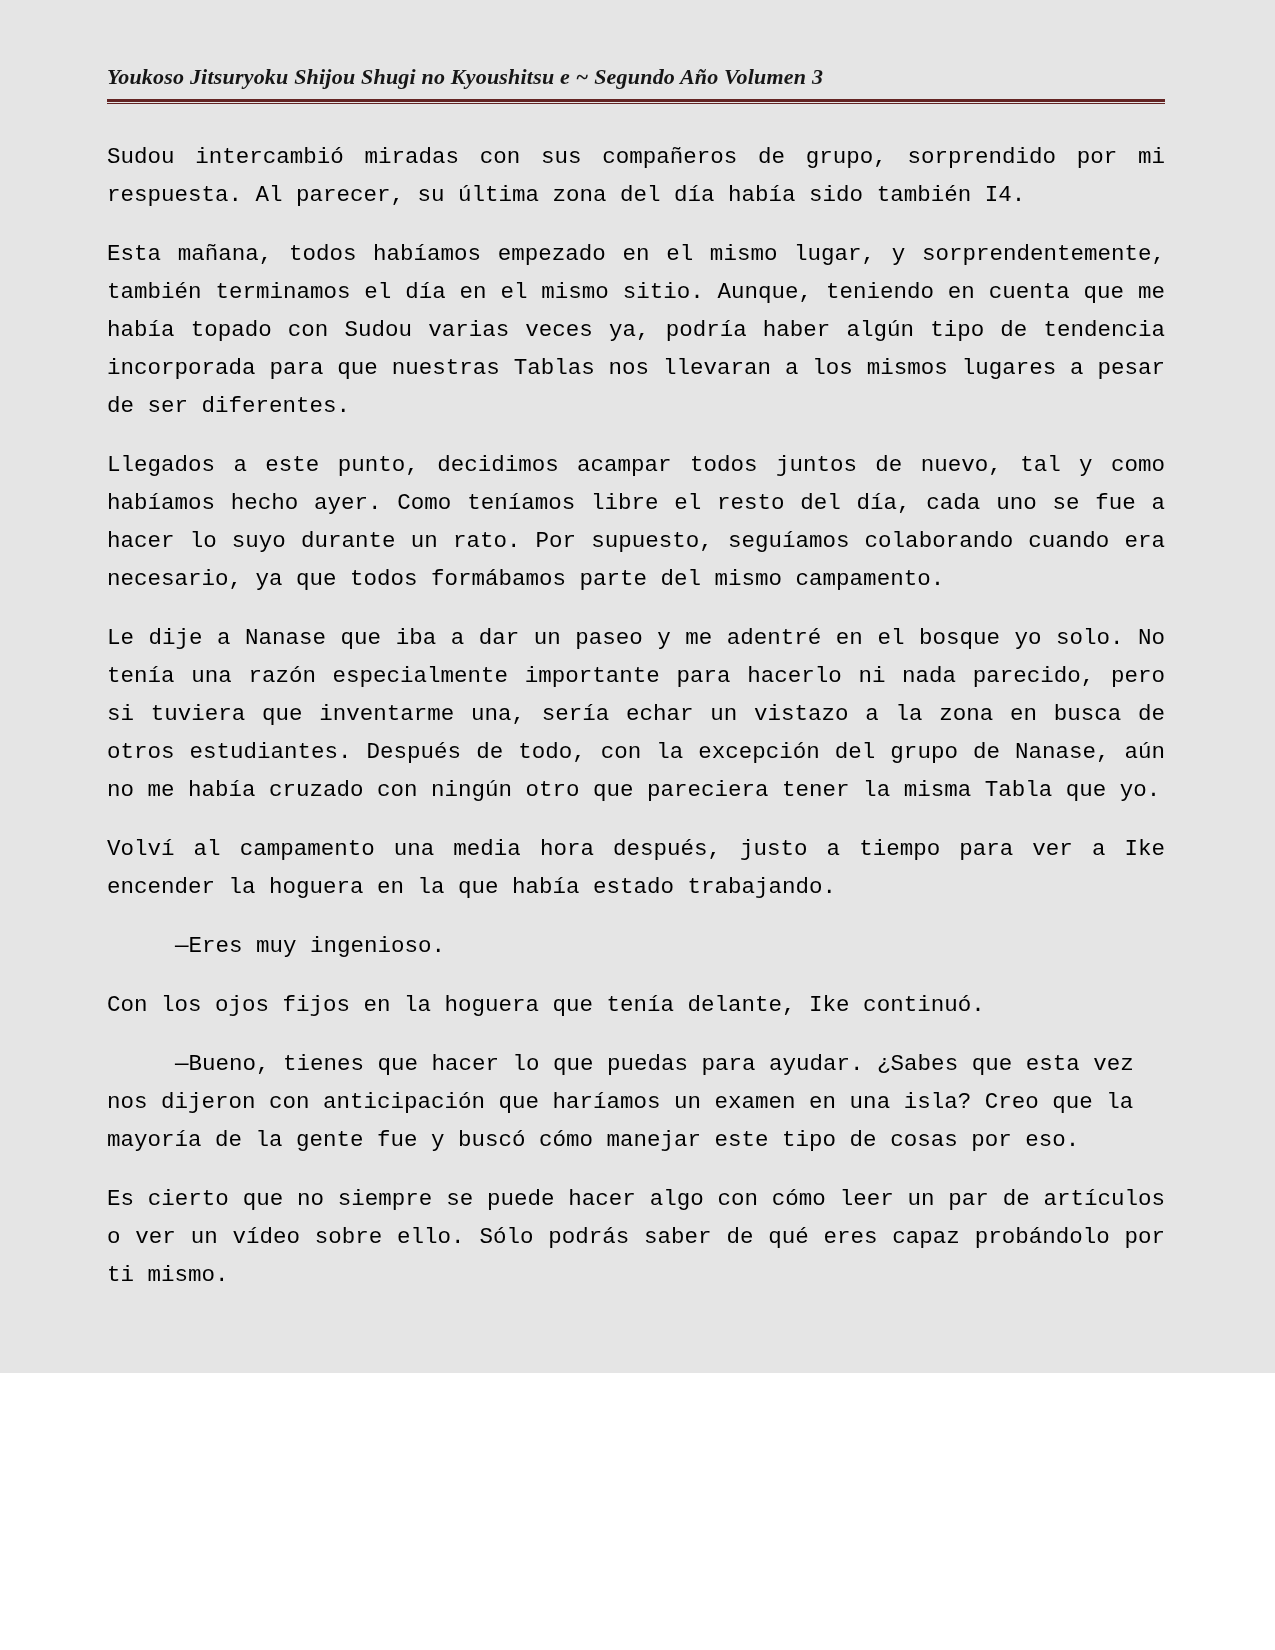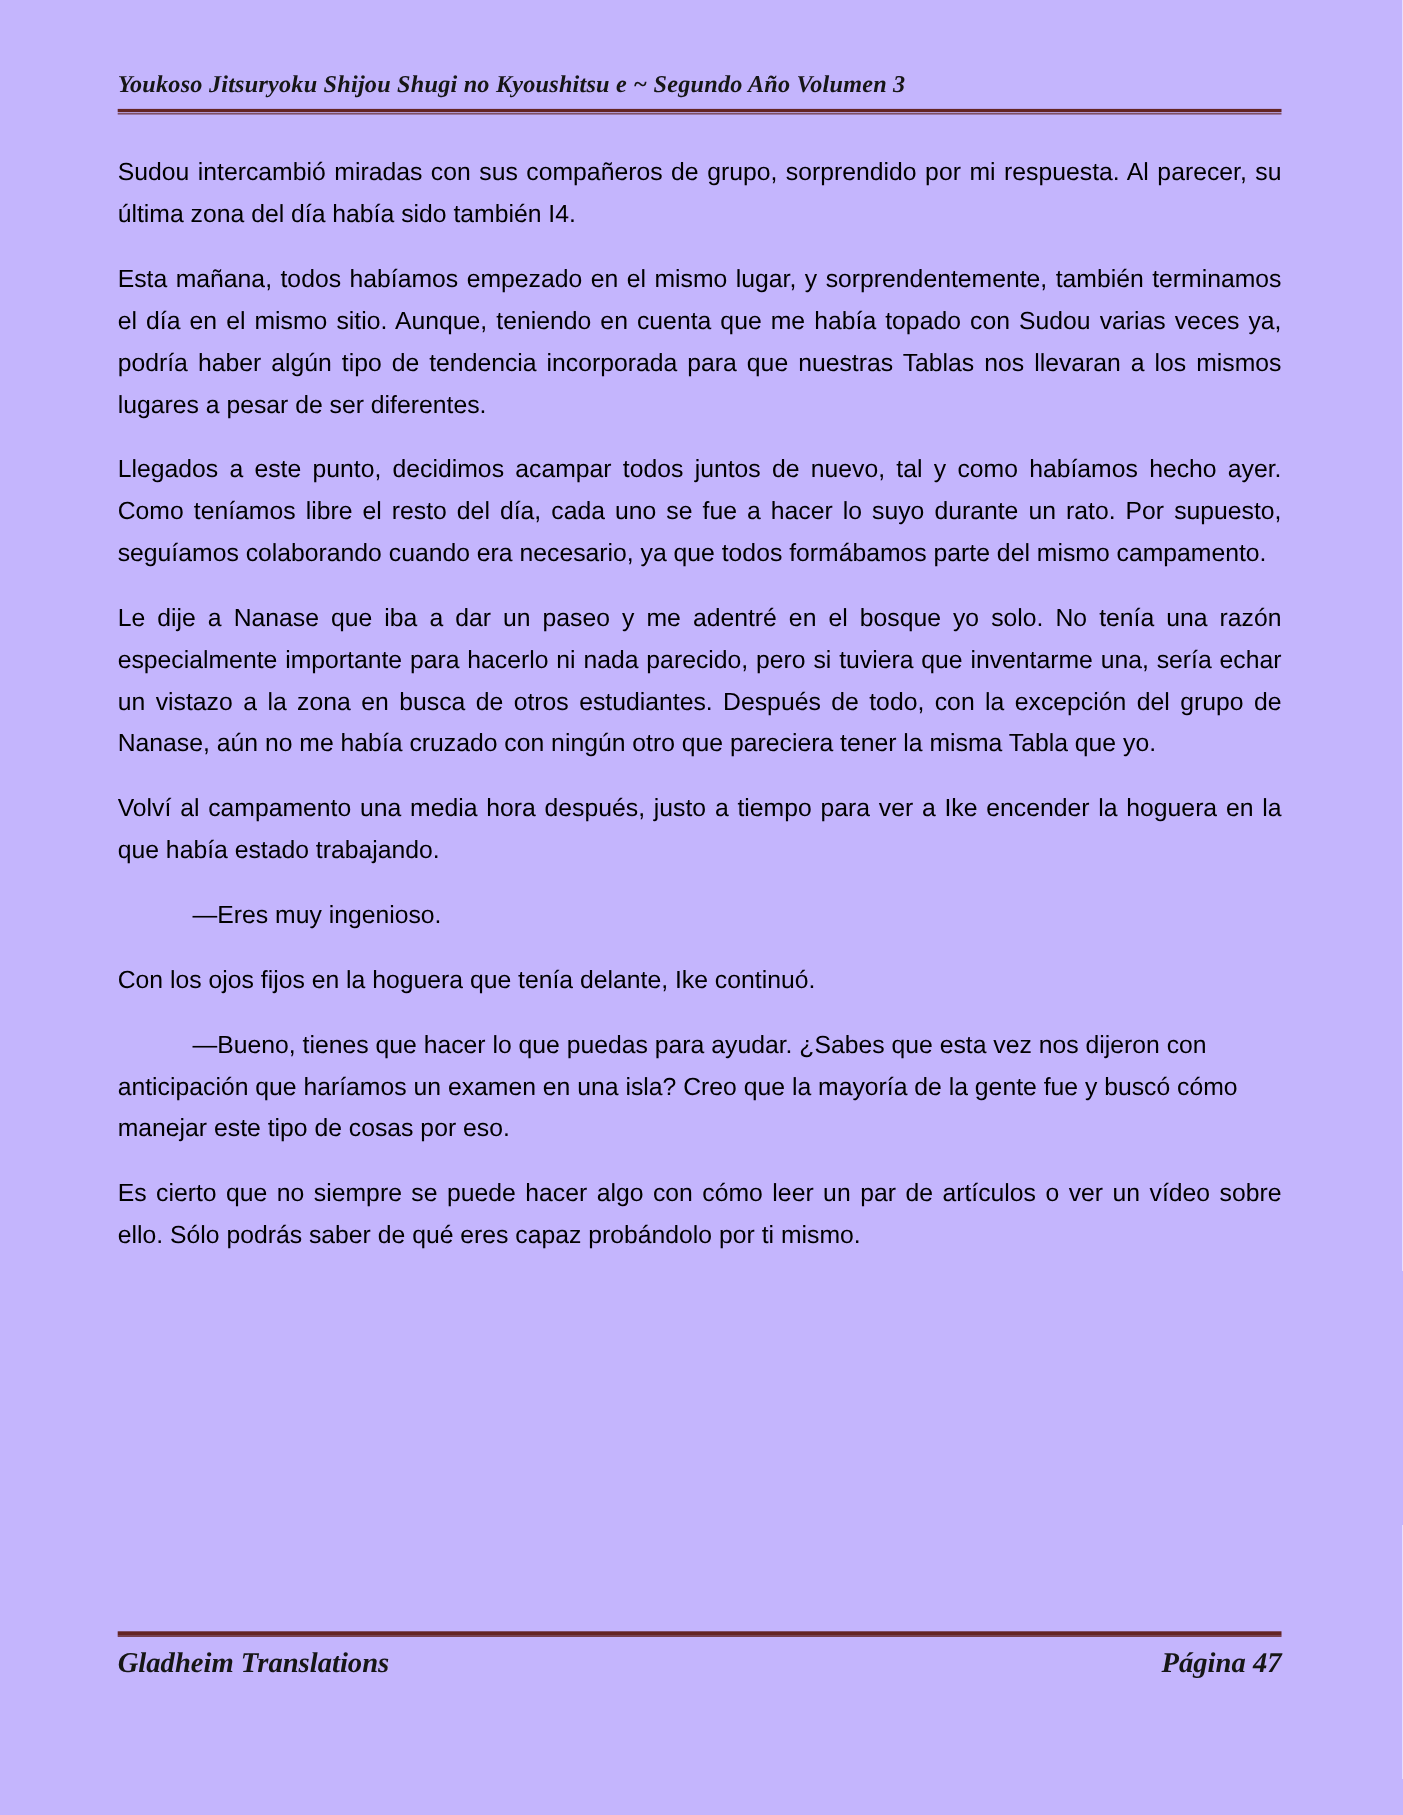--- a/index.html
+++ b/index.html
@@ -4,22 +4,22 @@
 <style>
   * { box-sizing: border-box; }
   html, body {
     margin: 0;
     padding: 0;
     background: #ffffff;
   }
   .page {
     position: relative;
     width: 1275px;
-    height: 1650px;
-    background: #c4b5fd;
+    height: 1373px;
+    background: #e5e5e5;
     overflow: hidden;
     font-family: "Liberation Sans", sans-serif;
     color: #000000;
   }
   .header {
     position: absolute;
     left: 107px;
     right: 110px;
     top: 64px;
   }
@@ -42,20 +42,21 @@
     left: 107px;
     right: 110px;
     top: 138px;
   }
   .para {
     margin: 0 0 21px 0;
     font-size: 22.5px;
     line-height: 38px;
     text-align: justify;
     color: #000000;
+    font-family: Liberation Mono, monospace;
   }
   .para.dialogue {
     text-indent: 68px;
     text-align: left;
   }
   .footer {
     position: absolute;
     left: 107px;
     right: 110px;
     top: 1483px;

